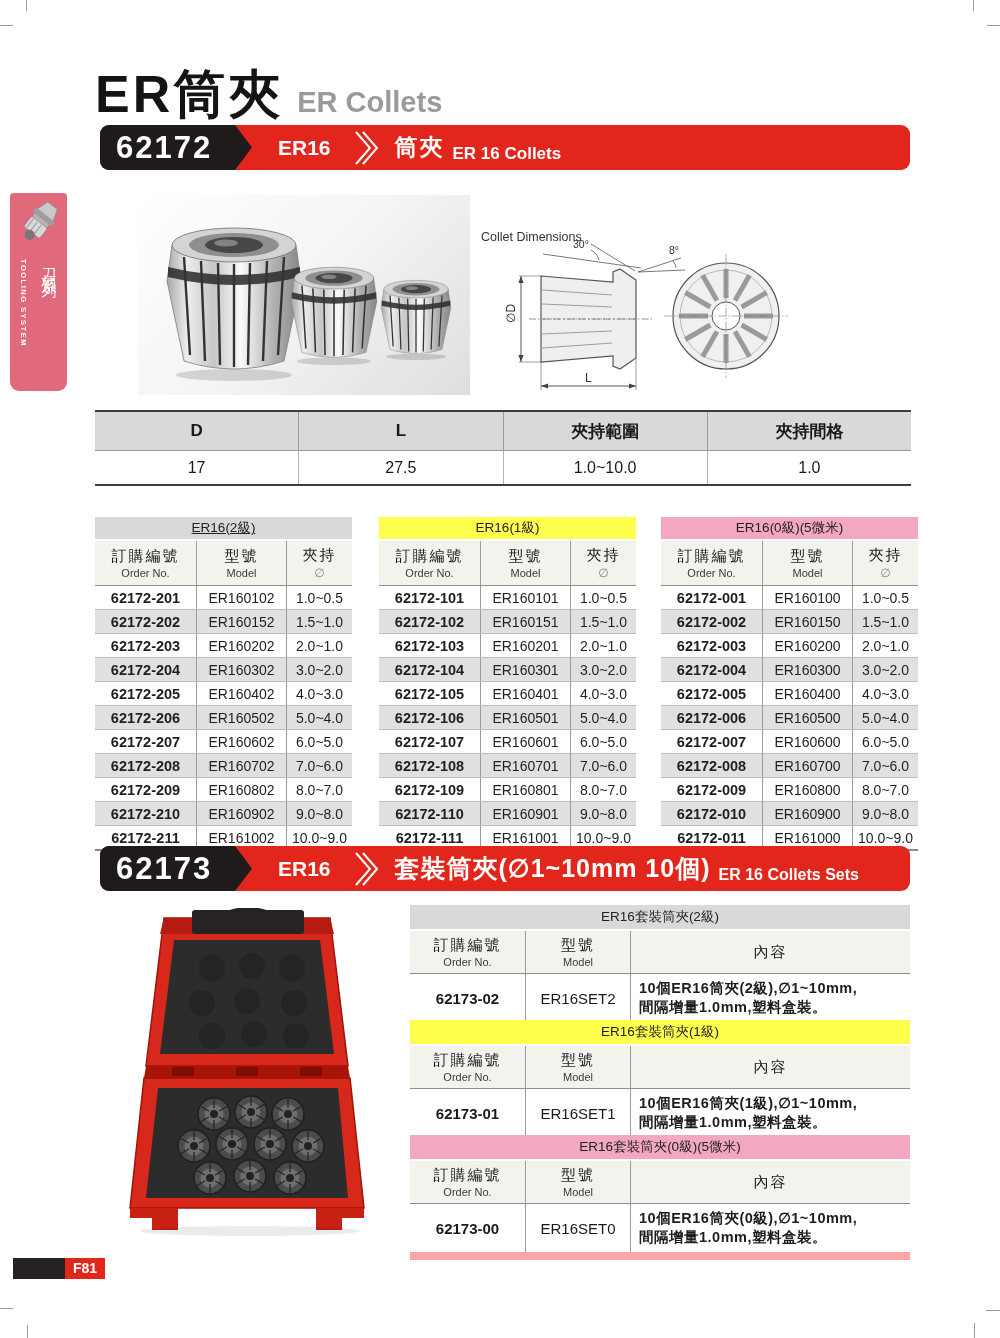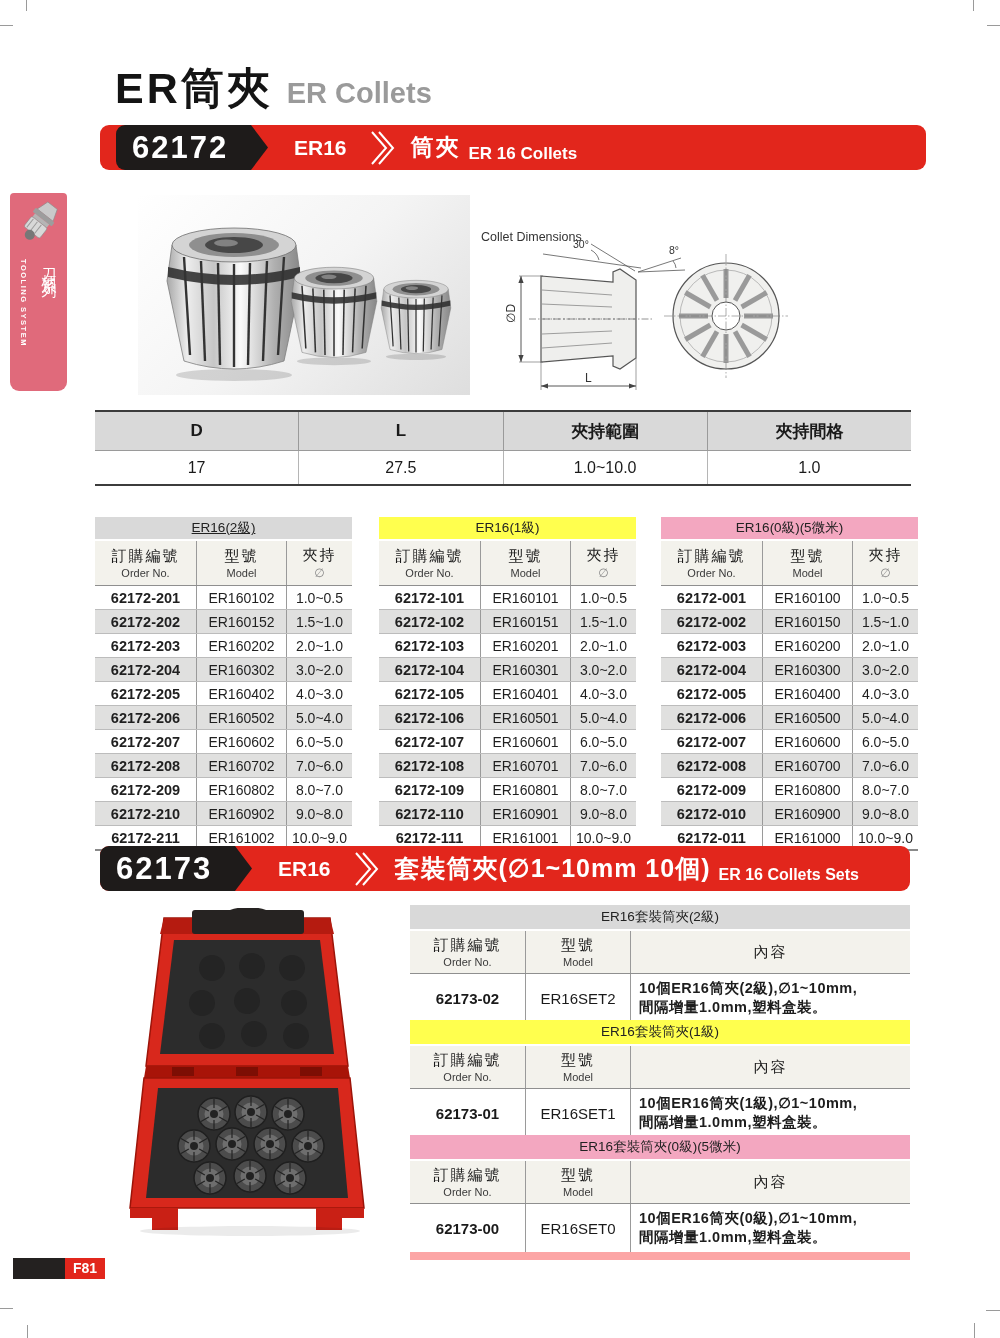--- a/index.html
+++ b/index.html
@@ -5,21 +5,21 @@
   html,body { margin:0; padding:0; }
   body {
     width:1000px; height:1338px; position:relative; background:#ffffff;
     font-family:"Liberation Sans", sans-serif; overflow:hidden; color:#1a1a1a;
   }
   
   .mark { position:absolute; background:#9a9a9a; }
 
   
   .title-row { position:absolute; left:95px; top:60px; white-space:nowrap; }
-  .title-zh { font-size:43px; font-weight:bold; color:#141414; letter-spacing:3px;margin-left:20px; }
+  .title-zh { font-size:52px; font-weight:bold; color:#141414; letter-spacing:3px; }
   .title-en { font-size:29px; font-weight:bold; color:#9a9a9a; margin-left:14px; }
 
   
   .banner { position:absolute; left:100px; width:810px; height:45px;
     background:#e2261c; border-radius:9px; display:flex; align-items:center; }
   .code-block { position:relative; width:152px; height:45px; background:#1e1b1a;
     border-radius:9px 0 0 9px; flex:0 0 auto;
     clip-path:polygon(0 0, calc(100% - 17px) 0, 100% 50%, calc(100% - 17px) 100%, 0 100%);
     display:flex; align-items:center; box-sizing:border-box; padding-left:16px; }
   .code-text { color:#fff; font-size:31px; font-weight:bold; letter-spacing:2px; }
@@ -108,21 +108,21 @@
 <div class="mark" style="left:987px;top:25px;width:13px;height:1px;"></div>
 <div class="mark" style="left:0;top:1308px;width:13px;height:1px;"></div>
 <div class="mark" style="left:27px;top:1325px;width:1px;height:13px;"></div>
 <div class="mark" style="left:986px;top:1310px;width:14px;height:1px;"></div>
 <div class="mark" style="left:974px;top:1323px;width:1px;height:15px;"></div>
 
 <div class="title-row">
   <span class="title-zh">ER筒夾</span><span class="title-en">ER Collets</span>
 </div>
 
-<div class="banner" id="banner-collets" style="top:125px;padding-left:16px;">
+<div class="banner" id="banner-collets" style="top:125px;">
   <div class="code-block">
     <span class="code-text">62172</span>
   </div>
   <span class="series-text">ER16</span>
   <svg class="chev" width="26" height="36" viewBox="0 0 26 36">
     <path d="M3,2 L17,18 L3,34" fill="none" stroke="#ffffff" stroke-width="2"></path>
     <path d="M10,2 L24,18 L10,34" fill="none" stroke="#ffffff" stroke-width="2"></path>
   </svg>
   <span class="banner-zh">筒夾</span>
   <span class="banner-en">ER 16 Collets</span>

